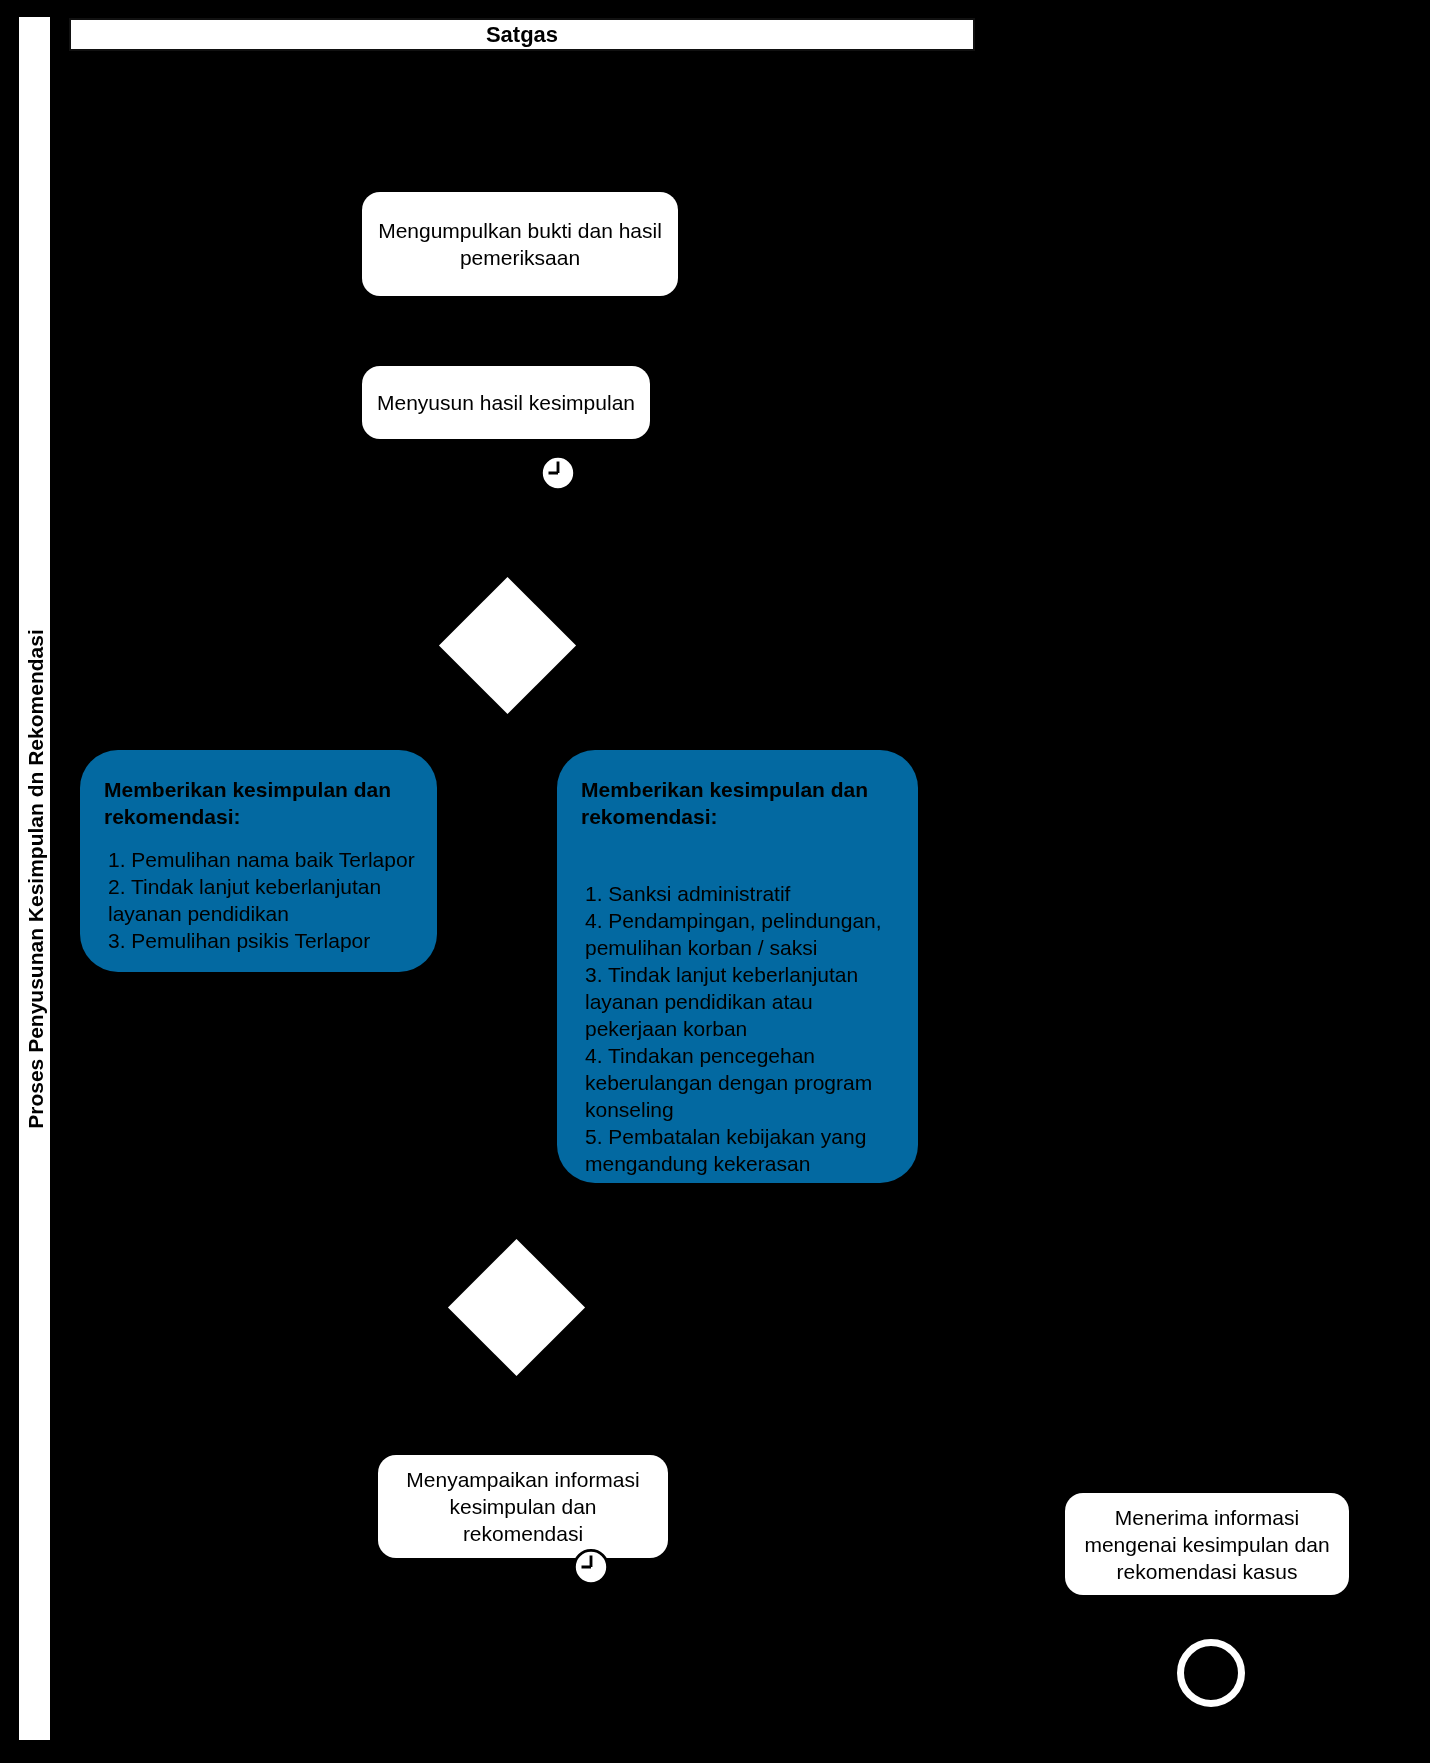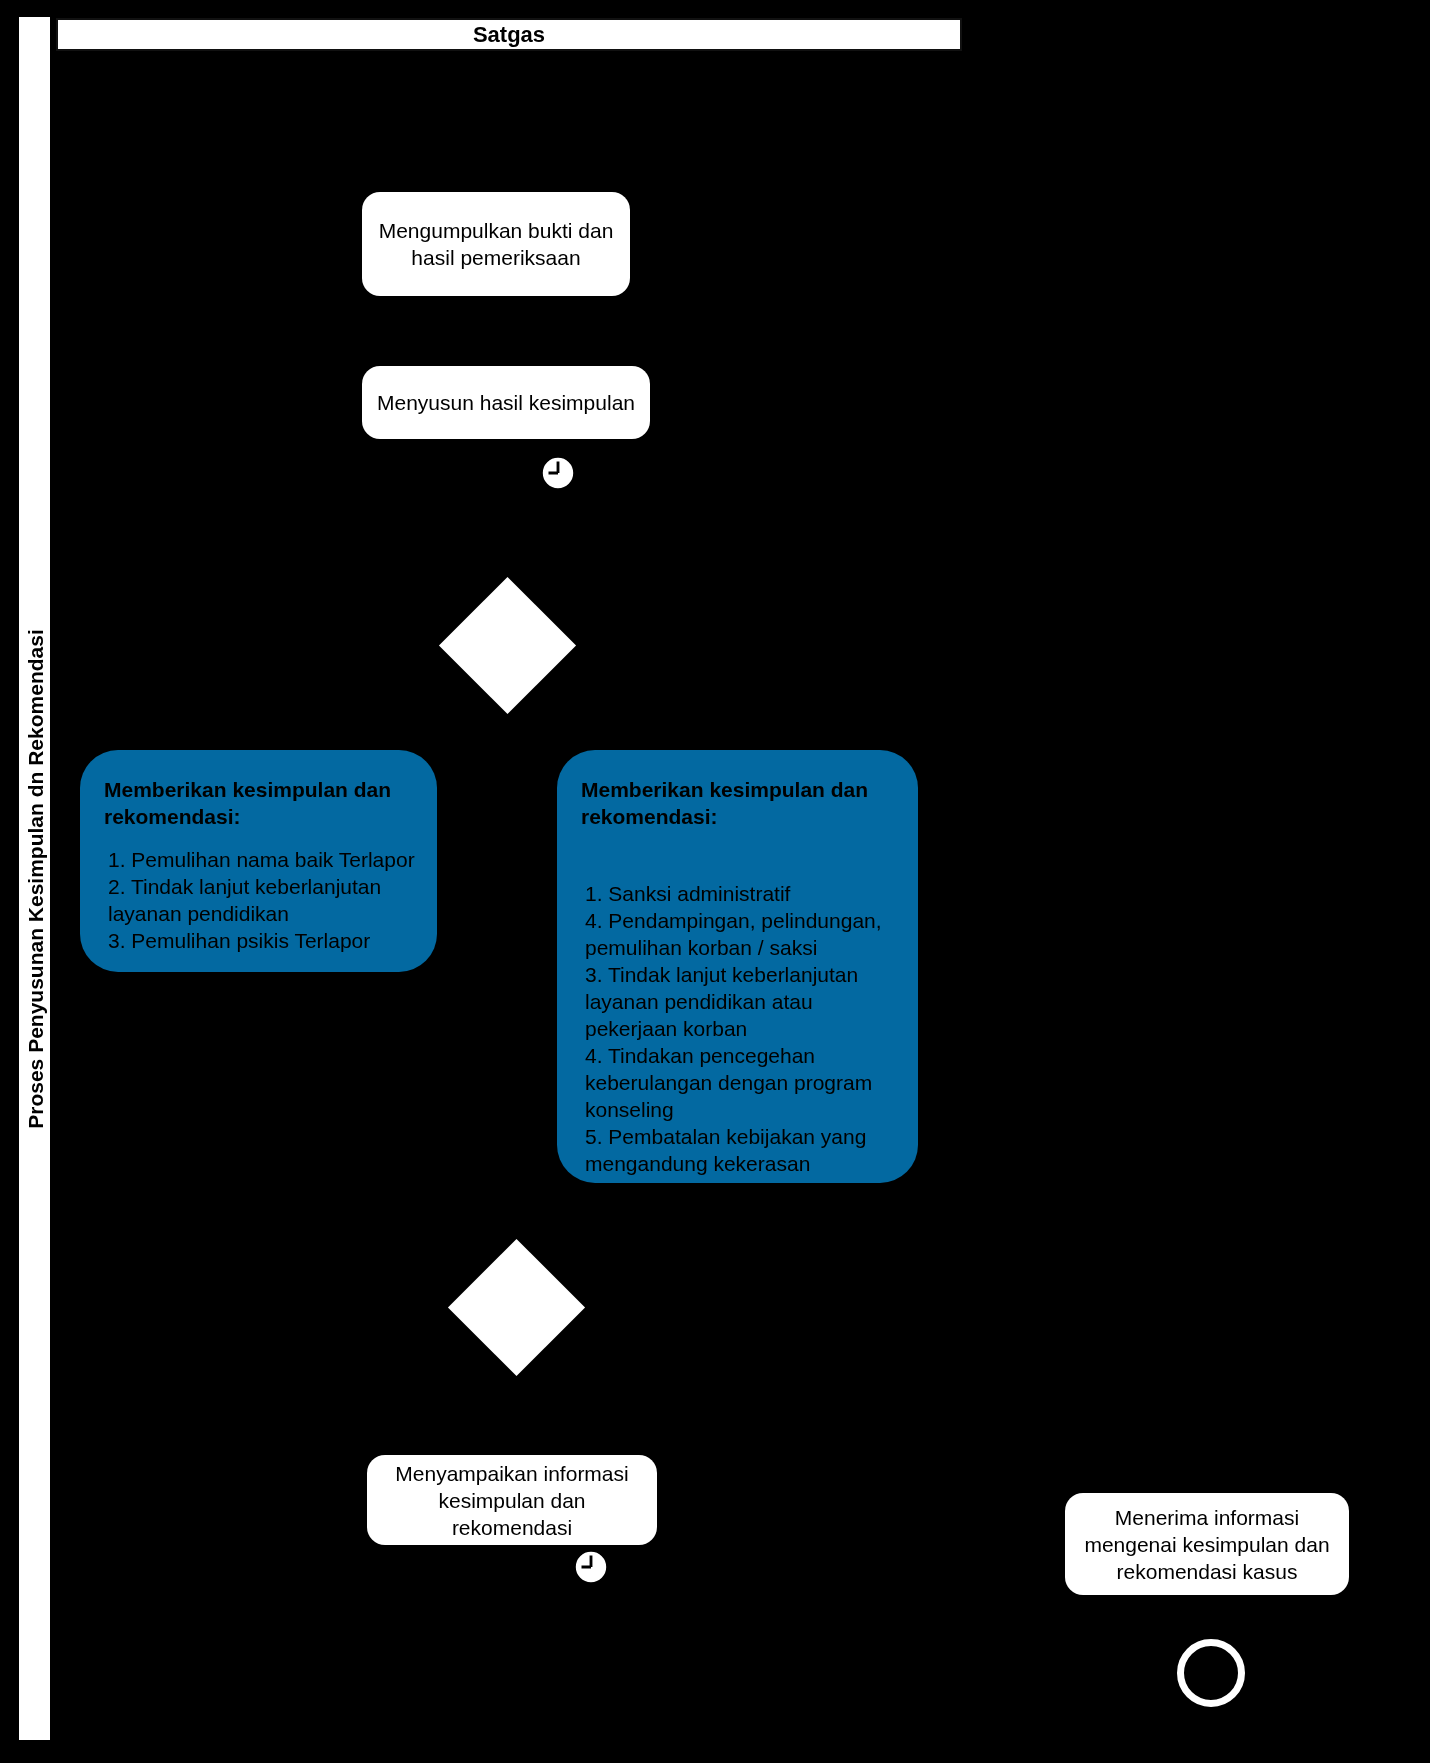--- a/index.html
+++ b/index.html
@@ -45,40 +45,40 @@
     height: 33px;
     background: #ffffff;
     border: 2px solid #111111;
     box-sizing: border-box;
     display: flex;
     align-items: center;
     justify-content: center;
     font-size: 22px;
     font-weight: bold;
   }
-  .lane-header.satgas { left: 56px;  width: 906px; }
+  .lane-header.satgas { left: 69px;  width: 906px; }
   .lane-header.pemimpin { left: 957px; width: 456px; }
 
   
   .task {
     position: absolute;
     background: #ffffff;
     border-radius: 18px;
     display: flex;
     align-items: center;
     justify-content: center;
     text-align: center;
     font-size: 21px;
     line-height: 27px;
     padding: 8px 14px;
     box-sizing: border-box;
   }
-  .task-1 { left: 362px; top: 192px; width: 268px; height: 104px; }
+  .task-1 { left: 362px; top: 192px; width: 316px; height: 104px; }
   .task-2 { left: 362px; top: 366px; width: 288px; height: 73px; }
-  .task-5 { left: 367px; top: 1455px; width: 290px; height: 90px; }
+  .task-5 { left: 378px; top: 1455px; width: 290px; height: 103px; }
   .task-6 { left: 1065px; top: 1456px; width: 284px; height: 102px; margin-top: 37px; }
 
   
   .reco {
     position: absolute;
     background: #0369a1;
     border-radius: 38px;
     box-sizing: border-box;
     font-size: 21px;
     line-height: 27px;

